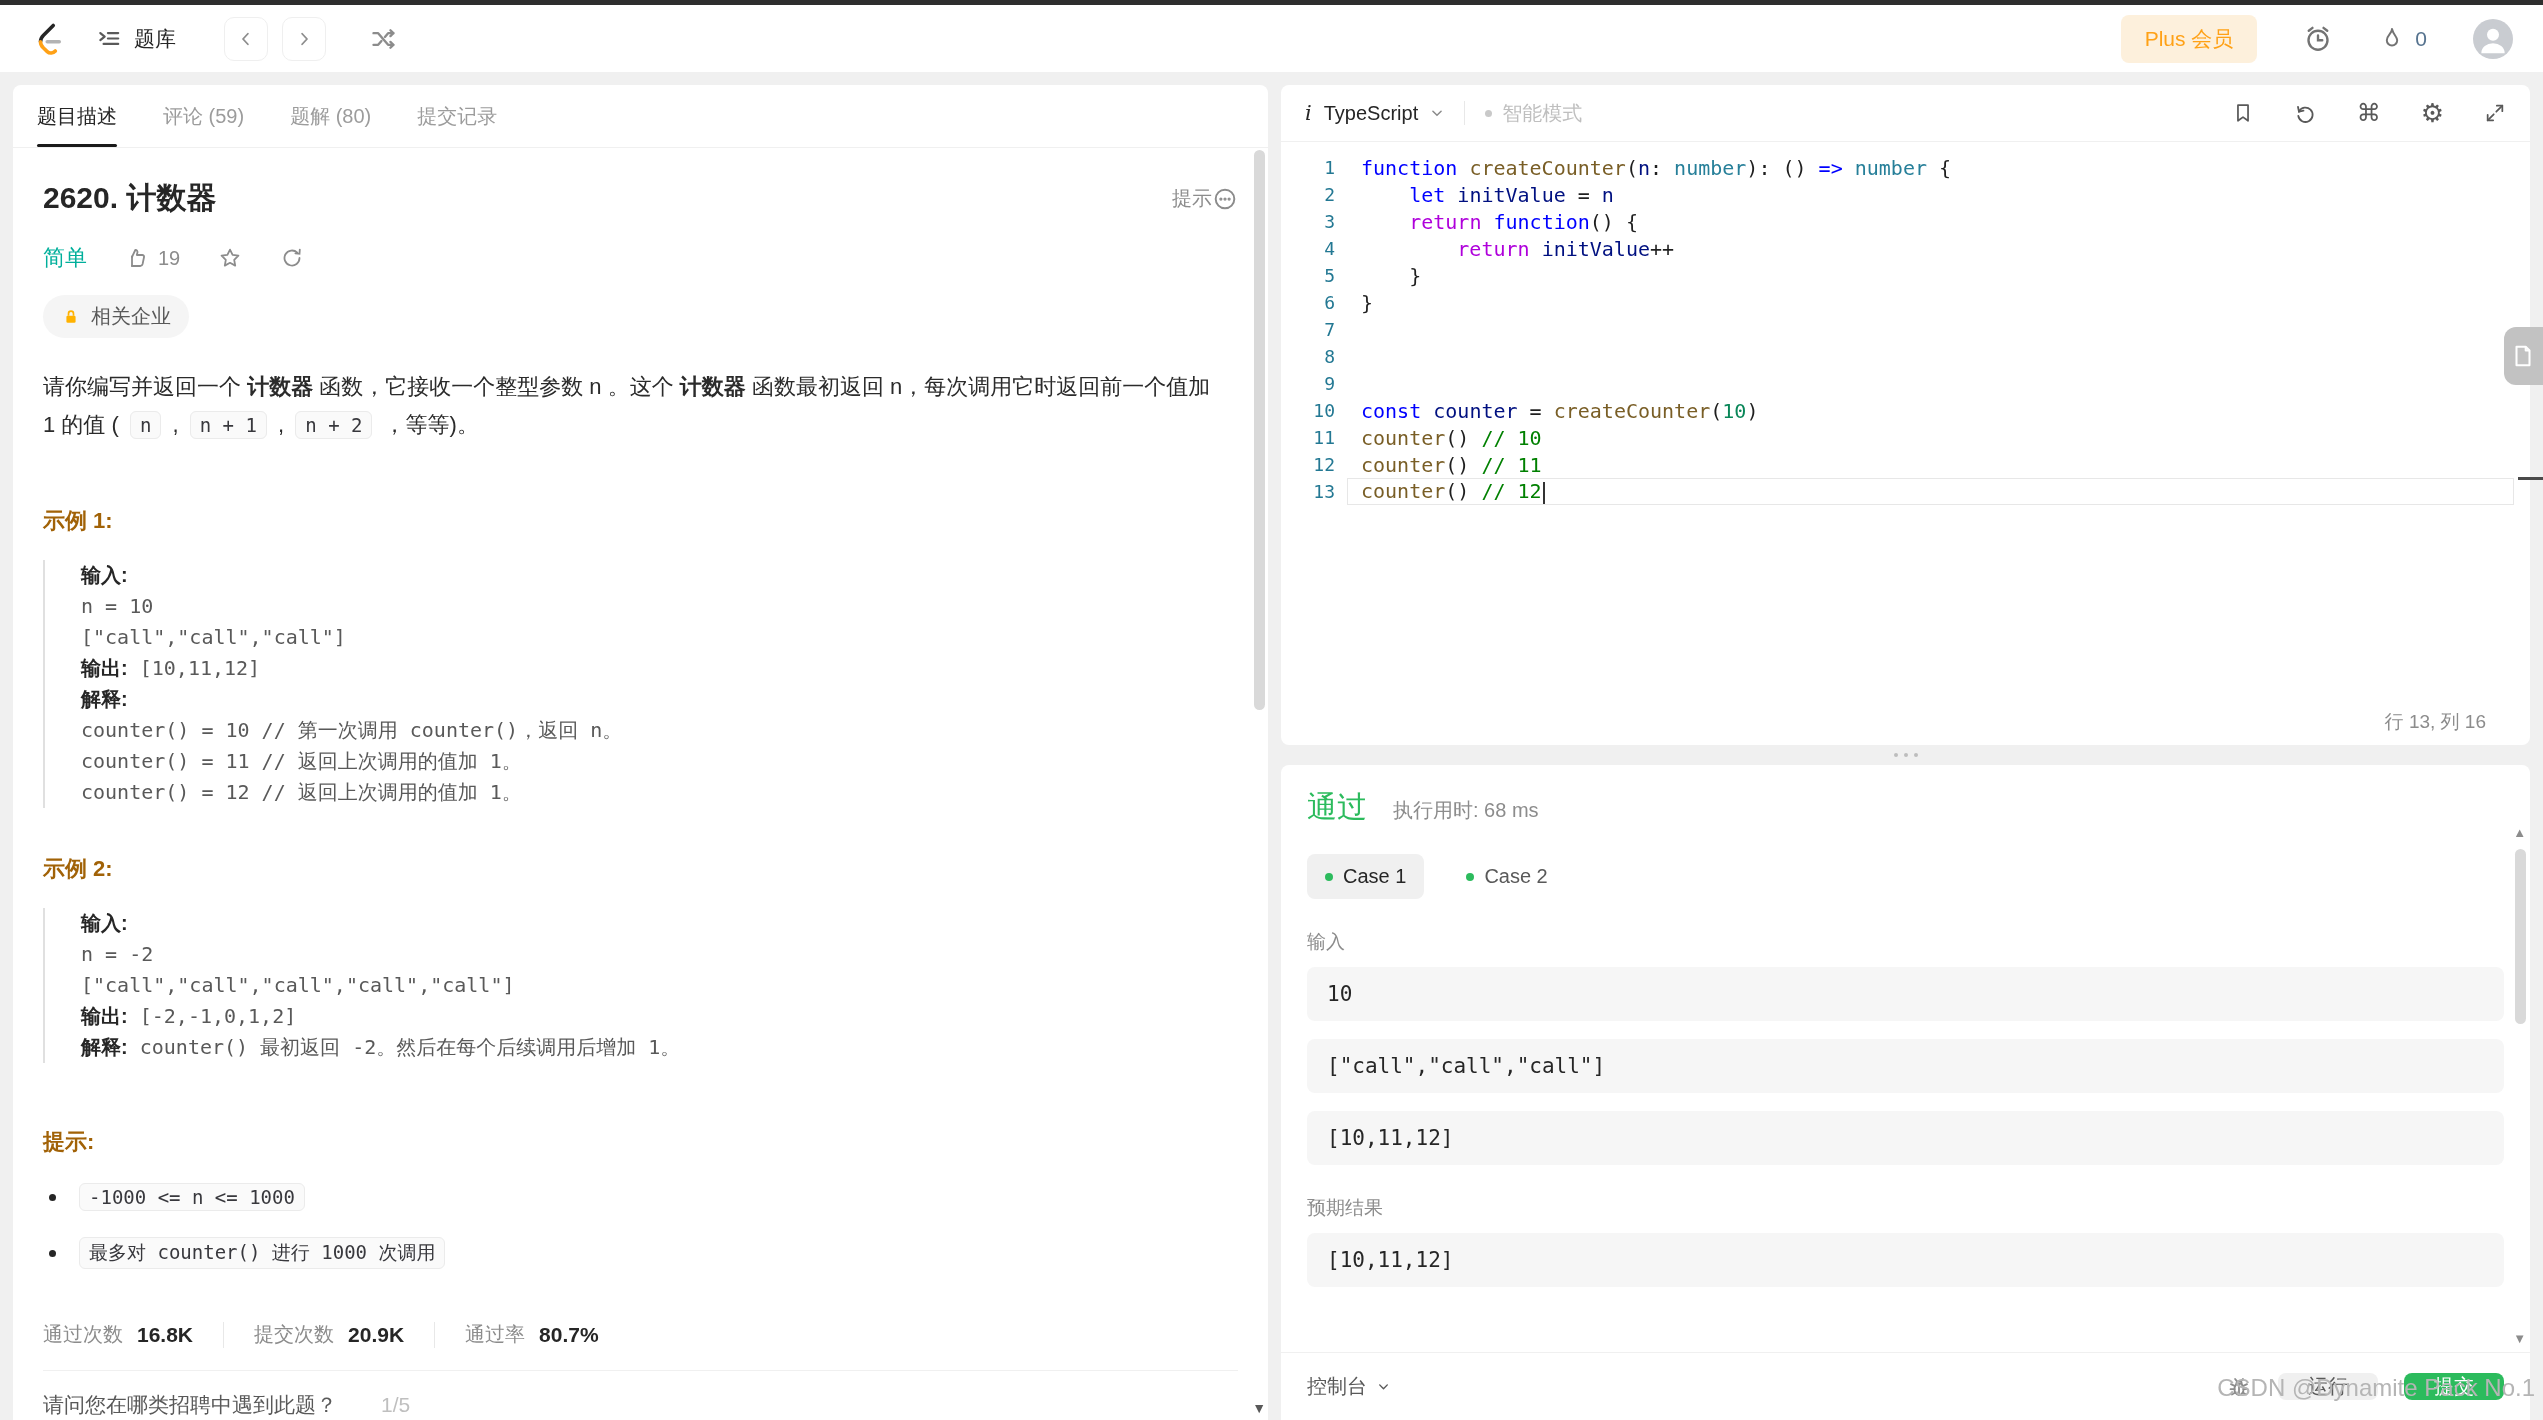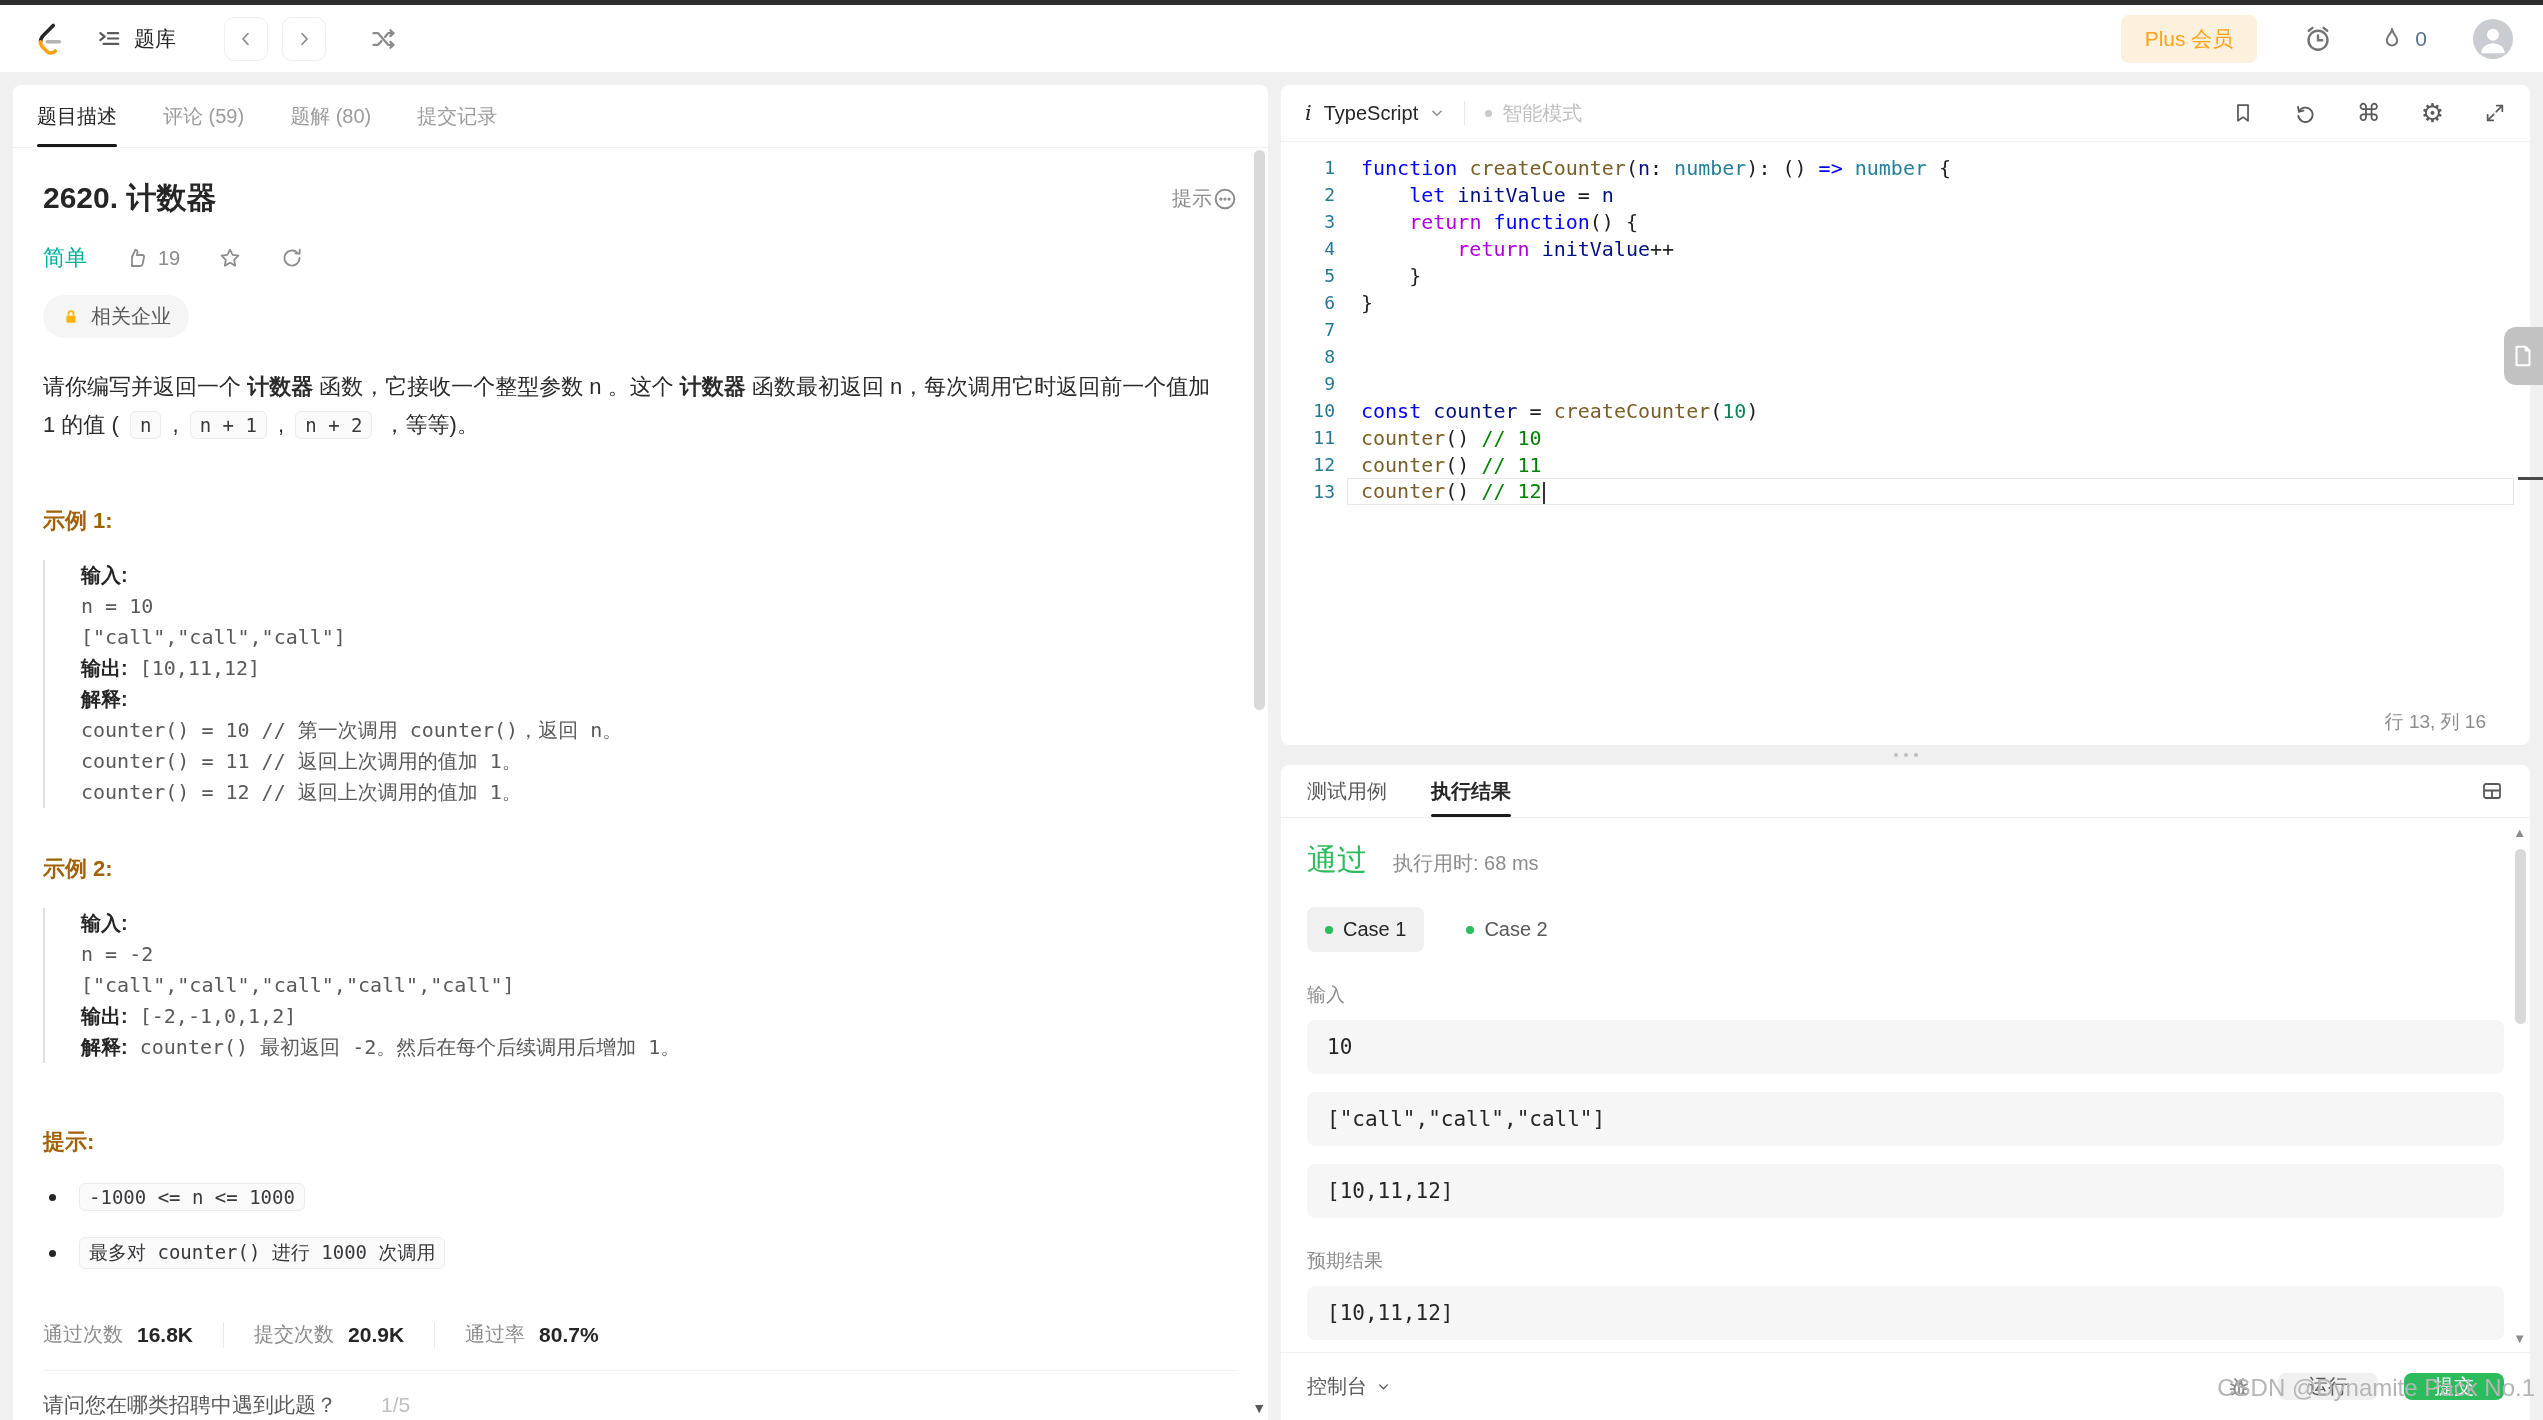--- a/index.html
+++ b/index.html
@@ -400,31 +400,20 @@
   </div>
   <div id="overview-marker"></div>
 
   <div id="splitter">
       <span></span>
       <span></span>
       <span></span>
     </div>
 
   <div class="panel" id="results-panel">
-    <div id="rs-tabs">
-        <div class="rs-tab">测试用例</div>
-        <div class="rs-tab active">执行结果</div>
-        <span id="rs-layout-icon">
-          <svg width="24" height="24" viewBox="0 0 24 24" fill="none" stroke="#595959" stroke-width="1.8">
-            <rect x="4" y="5" width="16" height="14" rx="2"></rect>
-            <path d="M4 11.5 H20"></path>
-            <path d="M12 11.5 V19"></path>
-          </svg>
-        </span>
-      </div>
     <div id="rs-content">
       <div id="verdict-row">
         <span id="verdict">通过</span>
         <span id="runtime">执行用时: 68 ms</span>
       </div>
       <div id="chips">
           <span class="chip active">
             <span class="chip-dot"></span>
             <span>Case 1</span>
           </span>

